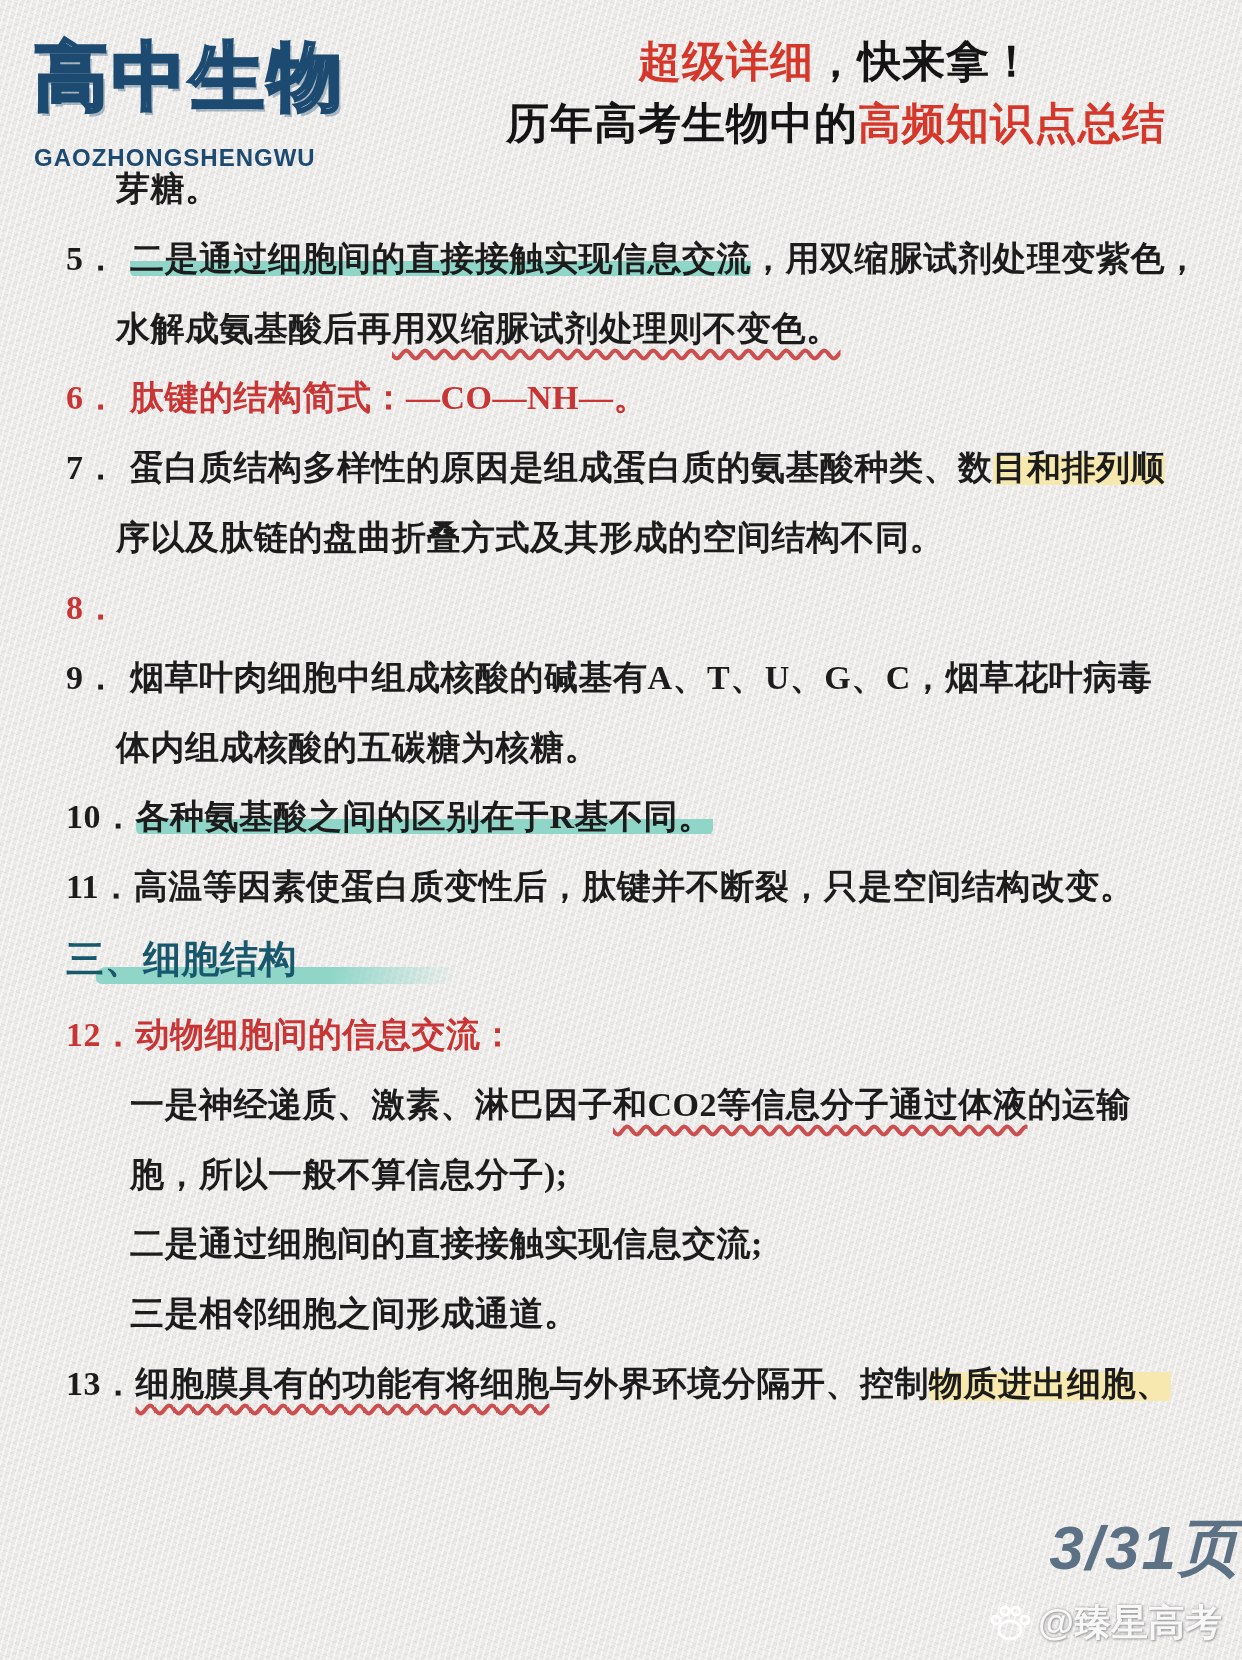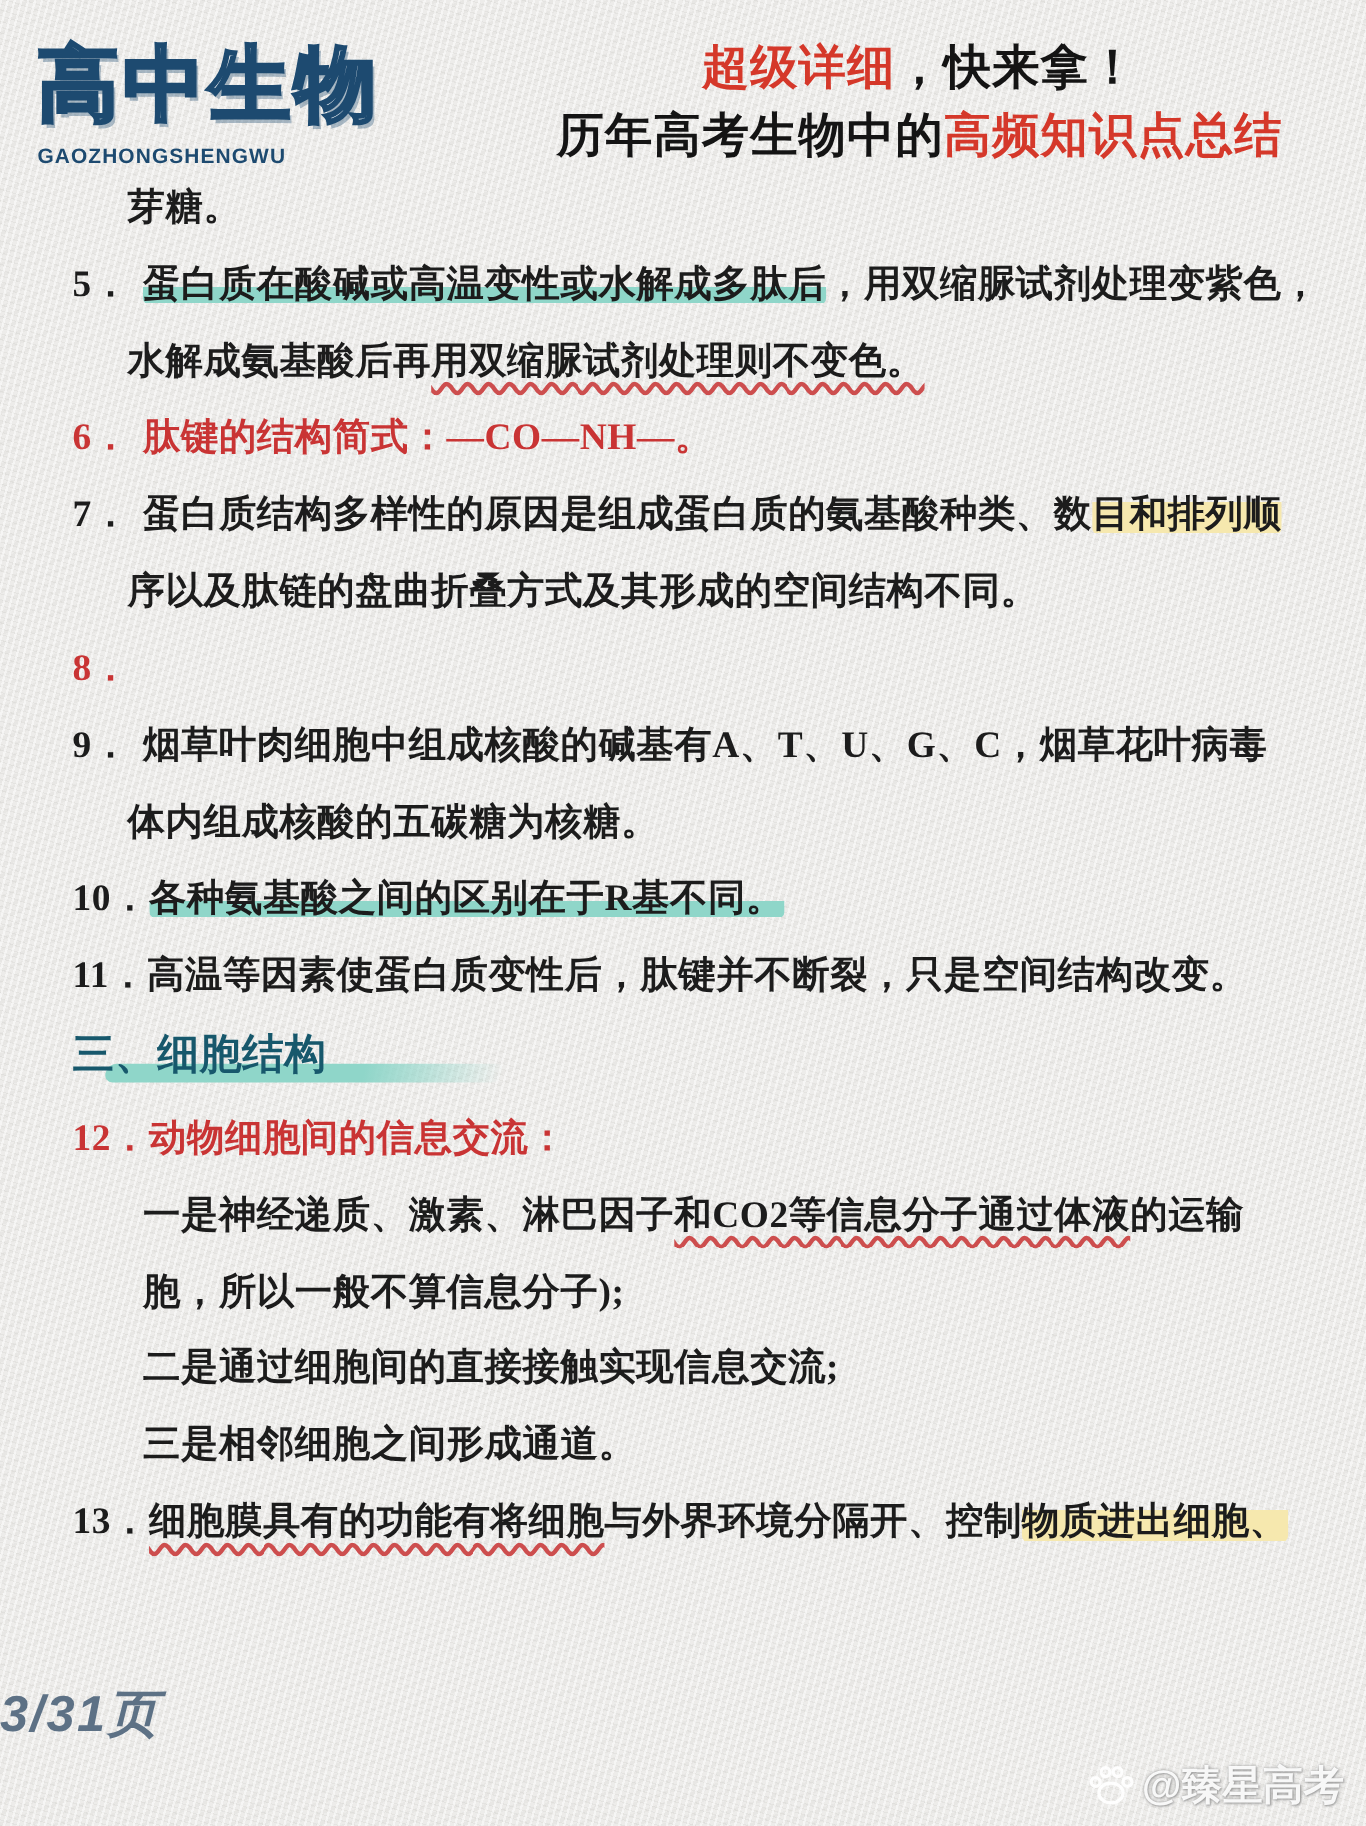--- a/index.html
+++ b/index.html
@@ -26,24 +26,24 @@
     font-family: "Liberation Sans", "DejaVu Sans", sans-serif;
     font-weight: 900;
     font-size: 74px;
     letter-spacing: 4px;
     color: #ffffff;
     -webkit-text-stroke: 3px var(--navy-logo, #1d4a70);
     text-shadow: 3px 4px 0 rgba(29,74,112,0.35);
     white-space: nowrap;
   }
   .logo-sub {
-    margin-top: 4px;
-    font-family: "Liberation Sans", "DejaVu Sans", sans-serif;
-    font-weight: 900;
-    font-size: 19px;
+    margin-top: 16px;
+    font-family: "Liberation Sans", "DejaVu Sans", sans-serif;
+    font-weight: 900;
+    font-size: 24px;
     letter-spacing: 1px;
     color: var(--navy-logo, #1d4a70);
   }
   .title {
     position: absolute;
     left: 430px; right: 0; top: 6px;
     text-align: center;
     font-family: "Liberation Sans", "DejaVu Sans", sans-serif;
     font-weight: 900;
     font-size: 43px;
@@ -112,24 +112,24 @@
     transform: skewX(-12deg);
     z-index: -1;
     border-radius: 8px;
   }
 
   
   .page-num {
     position: absolute;
     left: 0; right: 0;
     bottom: 70px;
-    text-align: left;
-    font-family: "Liberation Sans", "DejaVu Sans", sans-serif;
-    font-weight: 900;
-    font-size: 46px;
+    text-align: right;
+    font-family: "Liberation Sans", "DejaVu Sans", sans-serif;
+    font-weight: 900;
+    font-size: 62px;
     font-style: italic;
     letter-spacing: 2px;
     color: var(--page-num, #5d7185);
   }
   .watermark {
     position: absolute;
     right: 20px;
     bottom: 12px;
     display: flex;
     align-items: center;
@@ -157,21 +157,21 @@
       <div><span class="t-black">历年高考生物中的</span><span class="t-red">高频知识点总结</span></div>
     </div>
   </div>
 
   <div class="content">
       <div class="line indent1">
         <span class="content-span"><span>芽糖。</span></span>
       </div>
       <div class="line">
         <span class="num">5．</span>
-        <span class="content-span"><span class="mark-teal">蛋白质在酸碱或高温变性或水解成多肽后</span><span>，用双缩脲试剂处理变紫色，</span></span>
+        <span class="content-span"><span class="mark-teal">二是通过细胞间的直接接触实现信息交流</span><span>，用双缩脲试剂处理变紫色，</span></span>
       </div>
       <div class="line indent1">
         <span class="content-span"><span>水解成氨基酸后再</span><span class="mark-wavy">用双缩脲试剂处理则不变色。</span></span>
       </div>
       <div class="line red">
         <span class="num">6．</span>
         <span class="content-span"><span>肽键的结构简式：—CO—NH—。</span></span>
       </div>
       <div class="line">
         <span class="num">7．</span>

